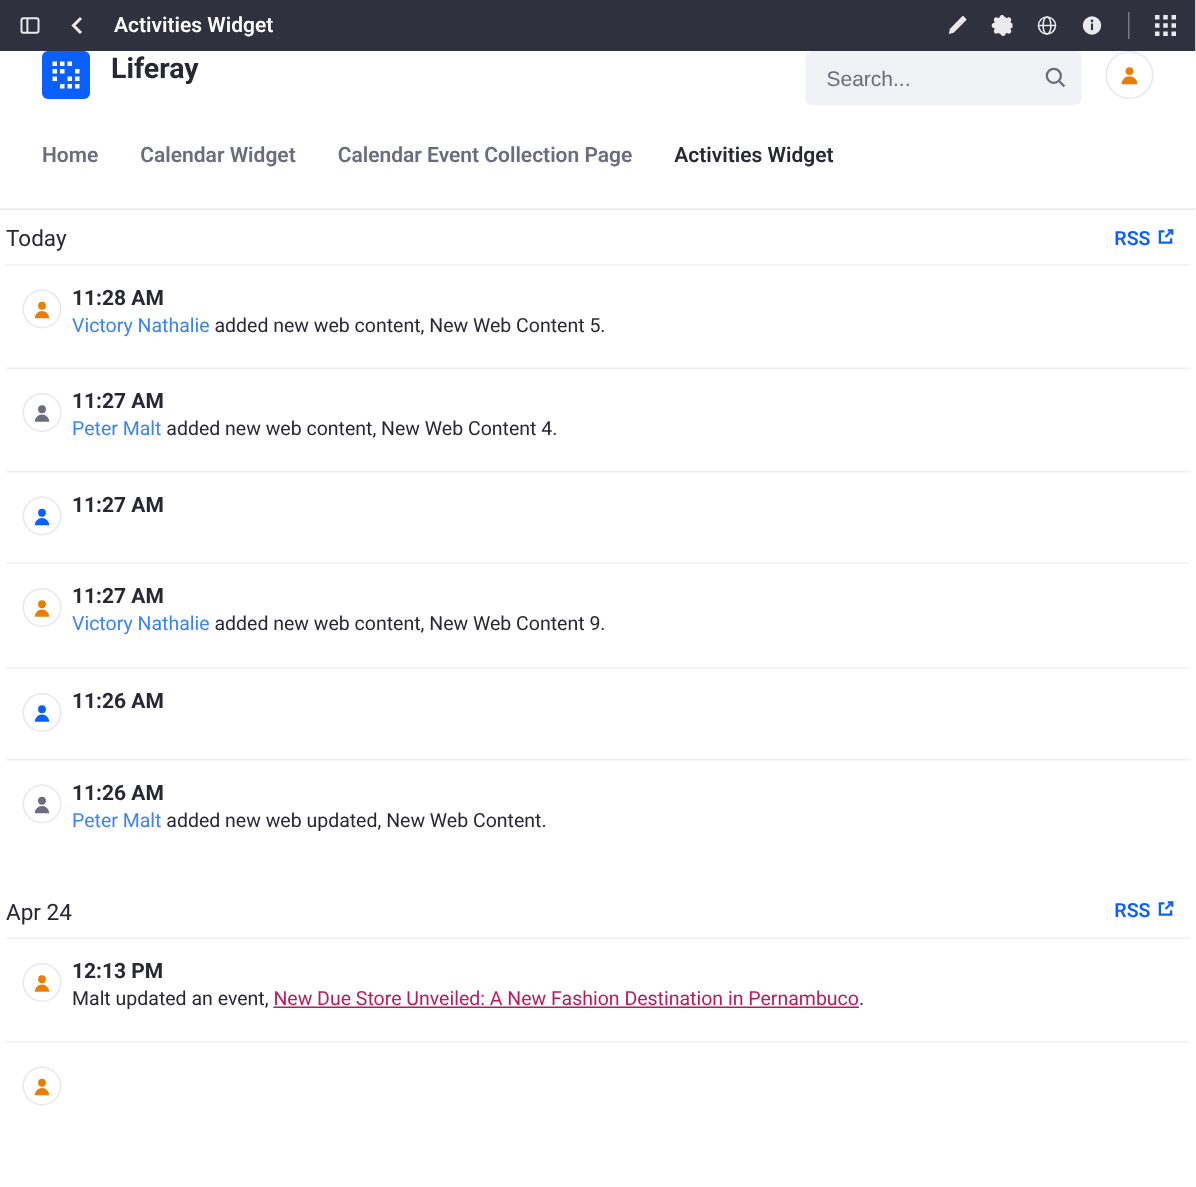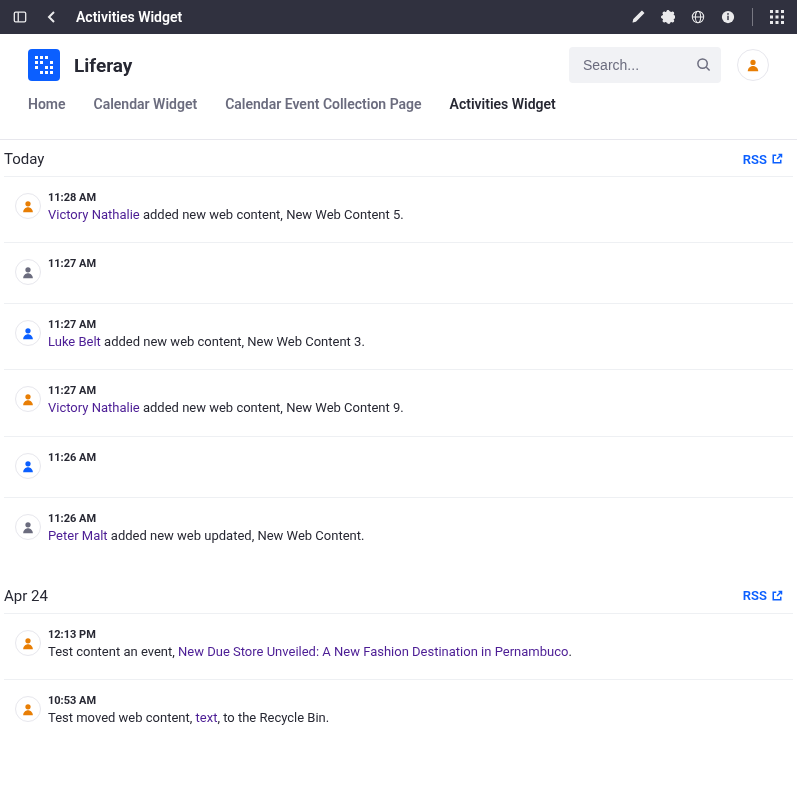--- a/index.html
+++ b/index.html
@@ -4,44 +4,44 @@
 <style>
 * { box-sizing: border-box; margin: 0; padding: 0; }
 body { font-family: -apple-system, BlinkMacSystemFont, "Segoe UI", Roboto, Arial, sans-serif; background: #fff; color: #272833; width: 797px; }
 .topbar { background: #30313f; height: 34px; display: flex; align-items: center; padding: 0 12px; color: #fff; }
 .topbar .left { display: flex; align-items: center; gap: 16px; }
 .topbar .title { font-size: 14px; font-weight: 600; }
 .topbar .spacer { flex: 1; }
 .topbar .right { display: flex; align-items: center; gap: 14px; }
 .topbar .icon-btn { width: 16px; height: 16px; display: flex; align-items: center; justify-content: center; cursor: pointer; opacity: 0.9; }
 .topbar .divider { width: 1px; height: 18px; background: rgba(255,255,255,0.35); margin: 0 2px; }
-.header { height: 62px; display: flex; align-items: center; padding: 0 28px; }
+.header { height: 62px; display: flex; align-items: flex-start; padding: 0 28px; }
 .logo-box { width: 32px; height: 32px; background: #0b5fff; border-radius: 4px; display: flex; align-items: center; justify-content: center; margin-right: 14px; }
 .brand { font-size: 19px; font-weight: 700; color: #272833; }
 .header .spacer { flex: 1; }
-.search-box { position: relative; width: 152px; }
+.search-box { position: relative; width: 184px; }
 .search-box input { width: 100%; height: 36px; border: none; background: #f1f2f5; border-radius: 4px; padding: 0 36px 0 14px; font-size: 14px; color: #6b6c7e; }
 .search-box input::placeholder { color: #6b6c7e; }
 .search-box .search-ic { position: absolute; right: 10px; top: 10px; color: #6b6c7e; }
 .avatar-circle { width: 32px; height: 32px; border: 1px solid #e7e7ed; border-radius: 50%; display: flex; align-items: center; justify-content: center; margin-left: 16px; cursor: pointer; }
 .nav { display: flex; gap: 28px; padding: 0 28px; height: 44px; align-items: flex-start; border-bottom: 1px solid #e7e7ed; }
 .nav-item { font-size: 14px; font-weight: 600; color: #6b6c7e; cursor: pointer; }
 .nav-item.active { color: #272833; }
 .section-hdr { display: flex; align-items: center; padding: 10px 4px 8px 4px; }
 .section-hdr .day { font-size: 15px; font-weight: 400; flex: 1; }
-.rss { color: #0b5fff; font-size: 13px; font-weight: 600; display: flex; align-items: center; gap: 4px; cursor: pointer; padding-right: 10px; }
+.rss { color: #0b5fff; font-size: 13px; font-weight: 600; display: flex; align-items: flex-start; gap: 4px; cursor: pointer; padding-right: 10px; }
 .activity { display: flex; padding: 14px 0 18px 0; border-top: 1px solid #eef0f3; margin: 0 4px; }
 .activity:first-of-type { border-top: 1px solid #eef0f3; }
 .av-wrap { width: 44px; display: flex; justify-content: center; padding-top: 2px; padding-left: 4px; }
 .av { width: 26px; height: 26px; border-radius: 50%; border: 1px solid #e7e7ed; background: #fff; display: flex; align-items: center; justify-content: center; }
 .act-body { flex: 1; }
-.act-time { font-size: 11px; font-weight: 700; color: #272833; margin-bottom: 2px; }
+.act-time { font-size: 14px; font-weight: 700; color: #272833; margin-bottom: 2px; }
 .act-text { font-size: 13px; color: #272833; line-height: 1.4; }
-.act-text .user-link { color: #4c1d95; cursor: pointer; }
-.act-text .content-link { color: #4c1d95; cursor: pointer; }
+.act-text .user-link { color: #3b82f6; cursor: pointer; }
+.act-text .content-link { color: #be185d; text-decoration: underline; cursor: pointer; }
 .section-gap { height: 14px; }
 svg { display: block; }
 </style>
 </head>
 <body>
 
 <div class="topbar">
   <div class="left">
     <span class="icon-btn">
       <svg width="14" height="14" viewBox="0 0 16 16" fill="none" stroke="white" stroke-width="1.5">
@@ -170,34 +170,34 @@
       <div class="av-wrap">
         <div class="av">
           <svg width="14" height="14" viewBox="0 0 16 16" fill="#6b6c7e">
             <circle cx="8" cy="5.5" r="3"></circle>
             <path d="M2.5 15c0-3 2.5-5.5 5.5-5.5s5.5 2.5 5.5 5.5"></path>
           </svg>
         </div>
       </div>
       <div class="act-body">
         <div class="act-time">11:27 AM</div>
+        <div class="act-text"><span class="user-link">Peter Malt</span><span> added new web content, New Web Content 4.</span></div>
       </div>
     </div>
     <div class="activity">
       <div class="av-wrap">
         <div class="av">
           <svg width="14" height="14" viewBox="0 0 16 16" fill="#0b5fff">
             <circle cx="8" cy="5.5" r="3"></circle>
             <path d="M2.5 15c0-3 2.5-5.5 5.5-5.5s5.5 2.5 5.5 5.5"></path>
           </svg>
         </div>
       </div>
       <div class="act-body">
         <div class="act-time">11:27 AM</div>
-        <div class="act-text"><span class="user-link">Luke Belt</span><span> added new web content, New Web Content 3.</span></div>
       </div>
     </div>
     <div class="activity">
       <div class="av-wrap">
         <div class="av">
           <svg width="14" height="14" viewBox="0 0 16 16" fill="#e87e04">
             <circle cx="8" cy="5.5" r="3"></circle>
             <path d="M2.5 15c0-3 2.5-5.5 5.5-5.5s5.5 2.5 5.5 5.5"></path>
           </svg>
         </div>
@@ -247,30 +247,26 @@
       <div class="av-wrap">
         <div class="av">
           <svg width="14" height="14" viewBox="0 0 16 16" fill="#e87e04">
             <circle cx="8" cy="5.5" r="3"></circle>
             <path d="M2.5 15c0-3 2.5-5.5 5.5-5.5s5.5 2.5 5.5 5.5"></path>
           </svg>
         </div>
       </div>
       <div class="act-body">
         <div class="act-time">12:13 PM</div>
-        <div class="act-text"><span>Test content an event, </span><span class="content-link">New Due Store Unveiled: A New Fashion Destination in Pernambuco</span><span>.</span></div>
-      </div>
-    </div>
-    <div class="activity">
-      <div class="av-wrap">
-        <div class="av">
-          <svg width="14" height="14" viewBox="0 0 16 16" fill="#e87e04">
-            <circle cx="8" cy="5.5" r="3"></circle>
-            <path d="M2.5 15c0-3 2.5-5.5 5.5-5.5s5.5 2.5 5.5 5.5"></path>
-          </svg>
-        </div>
-      </div>
-      <div class="act-body">
-        <div class="act-time">10:53 AM</div>
-        <div class="act-text"><span>Test moved web content, </span><span class="content-link">text</span><span>, to the Recycle Bin.</span></div>
+        <div class="act-text"><span>Malt updated an event, </span><span class="content-link">New Due Store Unveiled: A New Fashion Destination in Pernambuco</span><span>.</span></div>
+      </div>
+    </div>
+    <div class="activity">
+      <div class="av-wrap">
+        <div class="av">
+          <svg width="14" height="14" viewBox="0 0 16 16" fill="#e87e04">
+            <circle cx="8" cy="5.5" r="3"></circle>
+            <path d="M2.5 15c0-3 2.5-5.5 5.5-5.5s5.5 2.5 5.5 5.5"></path>
+          </svg>
+        </div>
       </div>
     </div>
   </div>
 
 </body></html>

